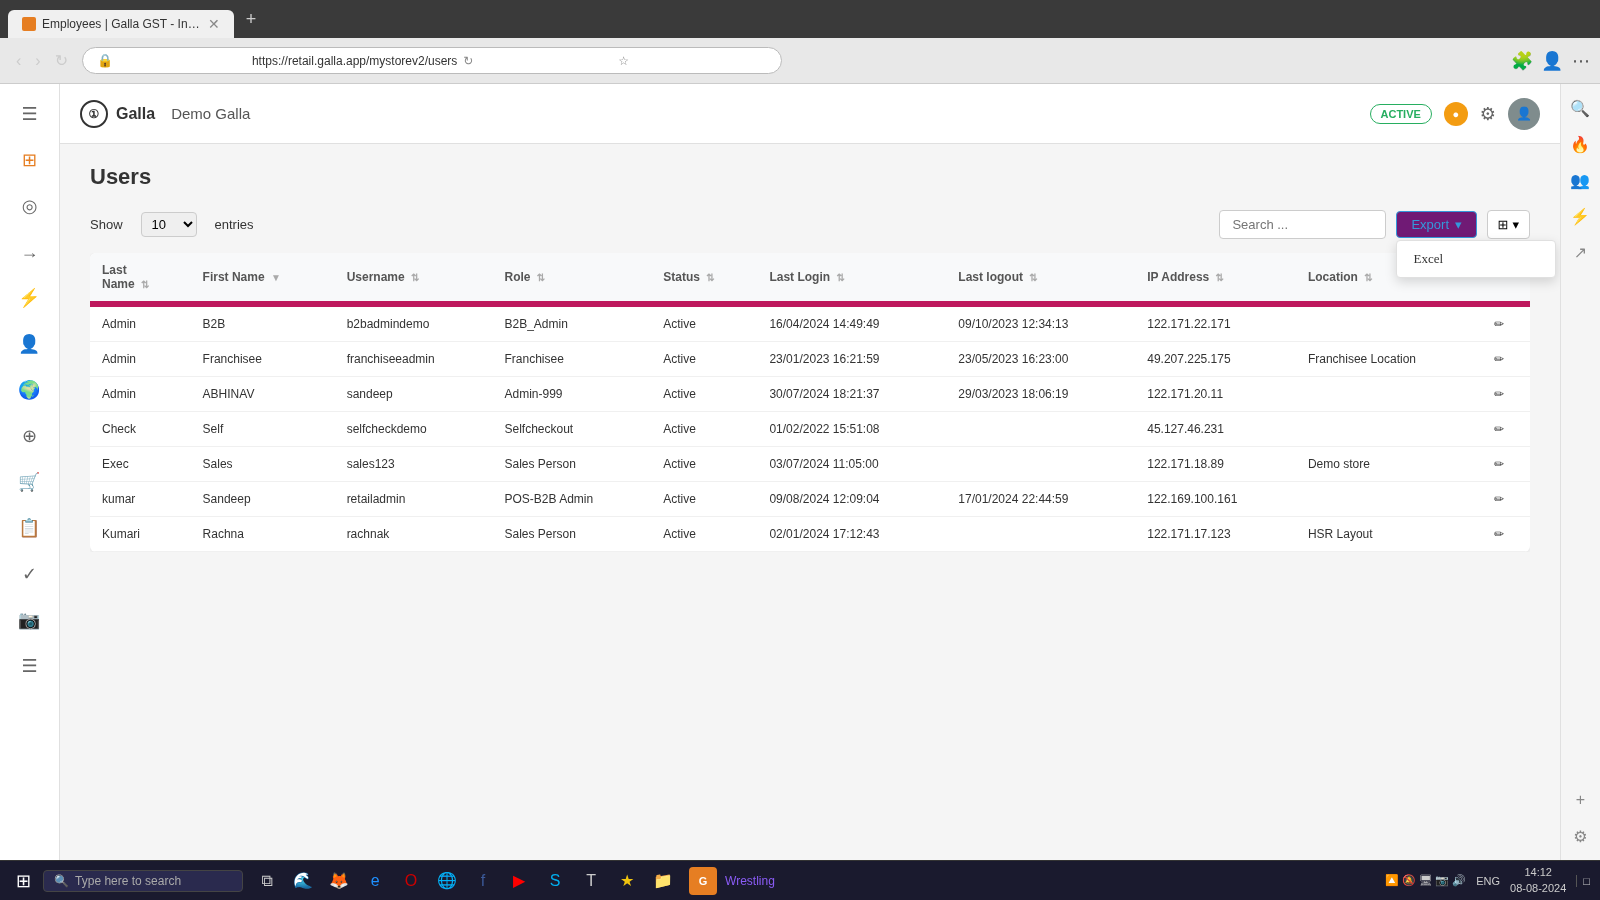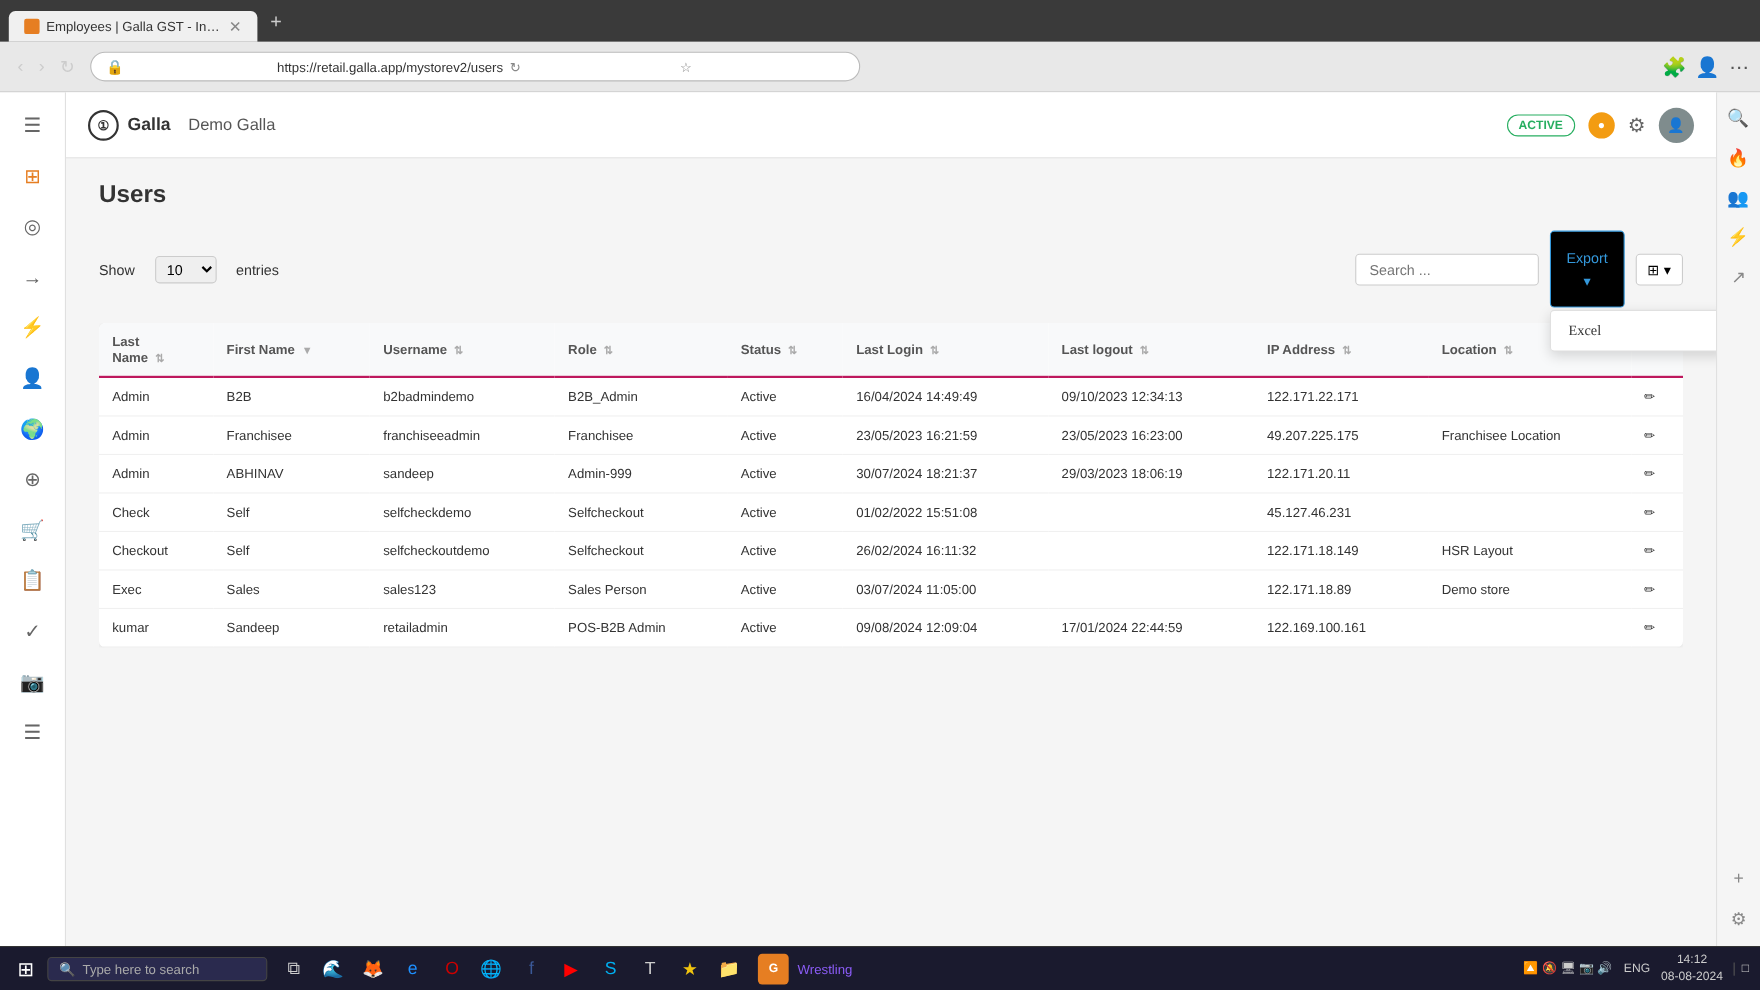--- a/index.html
+++ b/index.html
@@ -34,31 +34,31 @@
     
     .page-content { padding: 20px 30px; flex: 1; overflow-y: auto; }
     .page-title { font-size: 22px; font-weight: bold; margin-bottom: 20px; color: #333; }
 
     
     .table-controls { display: flex; align-items: center; justify-content: space-between; margin-bottom: 14px; }
     .show-entries { display: flex; align-items: center; gap: 18px; font-size: 13px; }
     .show-entries select { border: 1px solid #ccc; border-radius: 4px; padding: 3px 6px; font-size: 13px; }
     .table-right-controls { display: flex; align-items: center; gap: 10px; }
     .search-input { border: 1px solid #ccc; border-radius: 4px; padding: 6px 12px; font-size: 13px; width: 167px; }
-    .export-btn { background: #000000; border: 1px solid #3498db; color: #3498db; border-radius: 4px; padding: 16px 14px; cursor: pointer; font-size: 13px; display: flex; align-items: center; gap: 6px; position: relative; flex-direction: column; }
+    .export-btn { background: #701a75; border: 1px solid #3498db; color: #3498db; border-radius: 4px; padding: 5px 14px; cursor: pointer; font-size: 13px; display: flex; align-items: center; gap: 6px; position: relative; }
     .grid-btn { background: #fff; border: 1px solid #ccc; border-radius: 4px; padding: 6px 10px; cursor: pointer; font-size: 13px; display: flex; align-items: center; gap: 4px; }
 
     
     .export-dropdown { position: absolute; top: 100%; left: 0; background: #fff; border: 1px solid #e0e0e0; border-radius: 4px; box-shadow: 0 4px 12px rgba(0,0,0,0.15); z-index: 100; min-width: 160px; margin-top: 2px; }
     .export-dropdown-item { padding: 10px 16px; cursor: pointer; font-size: 13px; display: flex; align-items: center; justify-content: flex-start; font-family: Liberation Serif, serif; }
     .yellow-dot { width: 26px; height: 26px; background: #f1c40f; border-radius: 50%; display: inline-block; }
 
     
     .data-table { width: 100%; border-collapse: collapse; background: #fff; border-radius: 6px; overflow: hidden; box-shadow: 0 1px 4px rgba(0,0,0,0.08); }
-    .data-table th { background: #f8f9fa; padding: 10px 12px; text-align: left; font-weight: 600; font-size: 12px; color: #555; border-bottom: 2px solid #be185d; white-space: nowrap; }
+    .data-table th { background: #f8f9fa; padding: 10px 12px; text-align: left; font-weight: 600; font-size: 12px; color: #555; border-bottom: 6px solid #be185d; white-space: nowrap; }
     .data-table td { padding: 10px 12px; border-bottom: 1px solid #f0f0f0; font-size: 12px; color: #333; vertical-align: middle; }
     .sort-icon { color: #aaa; font-size: 10px; margin-left: 3px; }
     .edit-icon { color: #3498db; cursor: pointer; font-size: 14px; }
 
     
     .right-panel { width: 40px; background: #f5f5f5; border-left: 1px solid #e0e0e0; display: flex; flex-direction: column; align-items: center; padding: 10px 0; gap: 8px; }
     .right-panel-icon { width: 28px; height: 28px; display: flex; align-items: center; justify-content: center; color: #888; font-size: 16px; cursor: pointer; }
 
     
     .taskbar { background: #1a1a2e; height: 40px; display: flex; align-items: center; padding: 0 10px; gap: 6px; border-top: 1px solid #333; }
@@ -199,21 +199,21 @@
       <td>122.171.22.171</td>
       <td></td>
       <td class="edit-icon">✏</td>
     </tr>
               <tr>
       <td>Admin</td>
       <td>Franchisee</td>
       <td>franchiseeadmin</td>
       <td>Franchisee</td>
       <td>Active</td>
-      <td>23/05/2023 16:21:59</td>
+      <td>23/01/2023 16:21:59</td>
       <td>23/05/2023 16:23:00</td>
       <td>49.207.225.175</td>
       <td>Franchisee Location</td>
       <td class="edit-icon">✏</td>
     </tr>
               <tr>
       <td>Admin</td>
       <td>ABHINAV</td>
       <td>sandeep</td>
       <td>Admin-999</td>
@@ -230,32 +230,20 @@
       <td>selfcheckdemo</td>
       <td>Selfcheckout</td>
       <td>Active</td>
       <td>01/02/2022 15:51:08</td>
       <td></td>
       <td>45.127.46.231</td>
       <td></td>
       <td class="edit-icon">✏</td>
     </tr>
               <tr>
-      <td>Checkout</td>
-      <td>Self</td>
-      <td>selfcheckoutdemo</td>
-      <td>Selfcheckout</td>
-      <td>Active</td>
-      <td>26/02/2024 16:11:32</td>
-      <td></td>
-      <td>122.171.18.149</td>
-      <td>HSR Layout</td>
-      <td class="edit-icon">✏</td>
-    </tr>
-              <tr>
       <td>Exec</td>
       <td>Sales</td>
       <td>sales123</td>
       <td>Sales Person</td>
       <td>Active</td>
       <td>03/07/2024 11:05:00</td>
       <td></td>
       <td>122.171.18.89</td>
       <td>Demo store</td>
       <td class="edit-icon">✏</td>
@@ -263,20 +251,32 @@
               <tr>
       <td>kumar</td>
       <td>Sandeep</td>
       <td>retailadmin</td>
       <td>POS-B2B Admin</td>
       <td>Active</td>
       <td>09/08/2024 12:09:04</td>
       <td>17/01/2024 22:44:59</td>
       <td>122.169.100.161</td>
       <td></td>
+      <td class="edit-icon">✏</td>
+    </tr>
+              <tr>
+      <td>Kumari</td>
+      <td>Rachna</td>
+      <td>rachnak</td>
+      <td>Sales Person</td>
+      <td>Active</td>
+      <td>02/01/2024 17:12:43</td>
+      <td></td>
+      <td>122.171.17.123</td>
+      <td>HSR Layout</td>
       <td class="edit-icon">✏</td>
     </tr>
             </tbody>
         </table>
       </div>
     </div>
   </div>
 
   <div class="right-panel">
     <div class="right-panel-icon">🔍</div>

